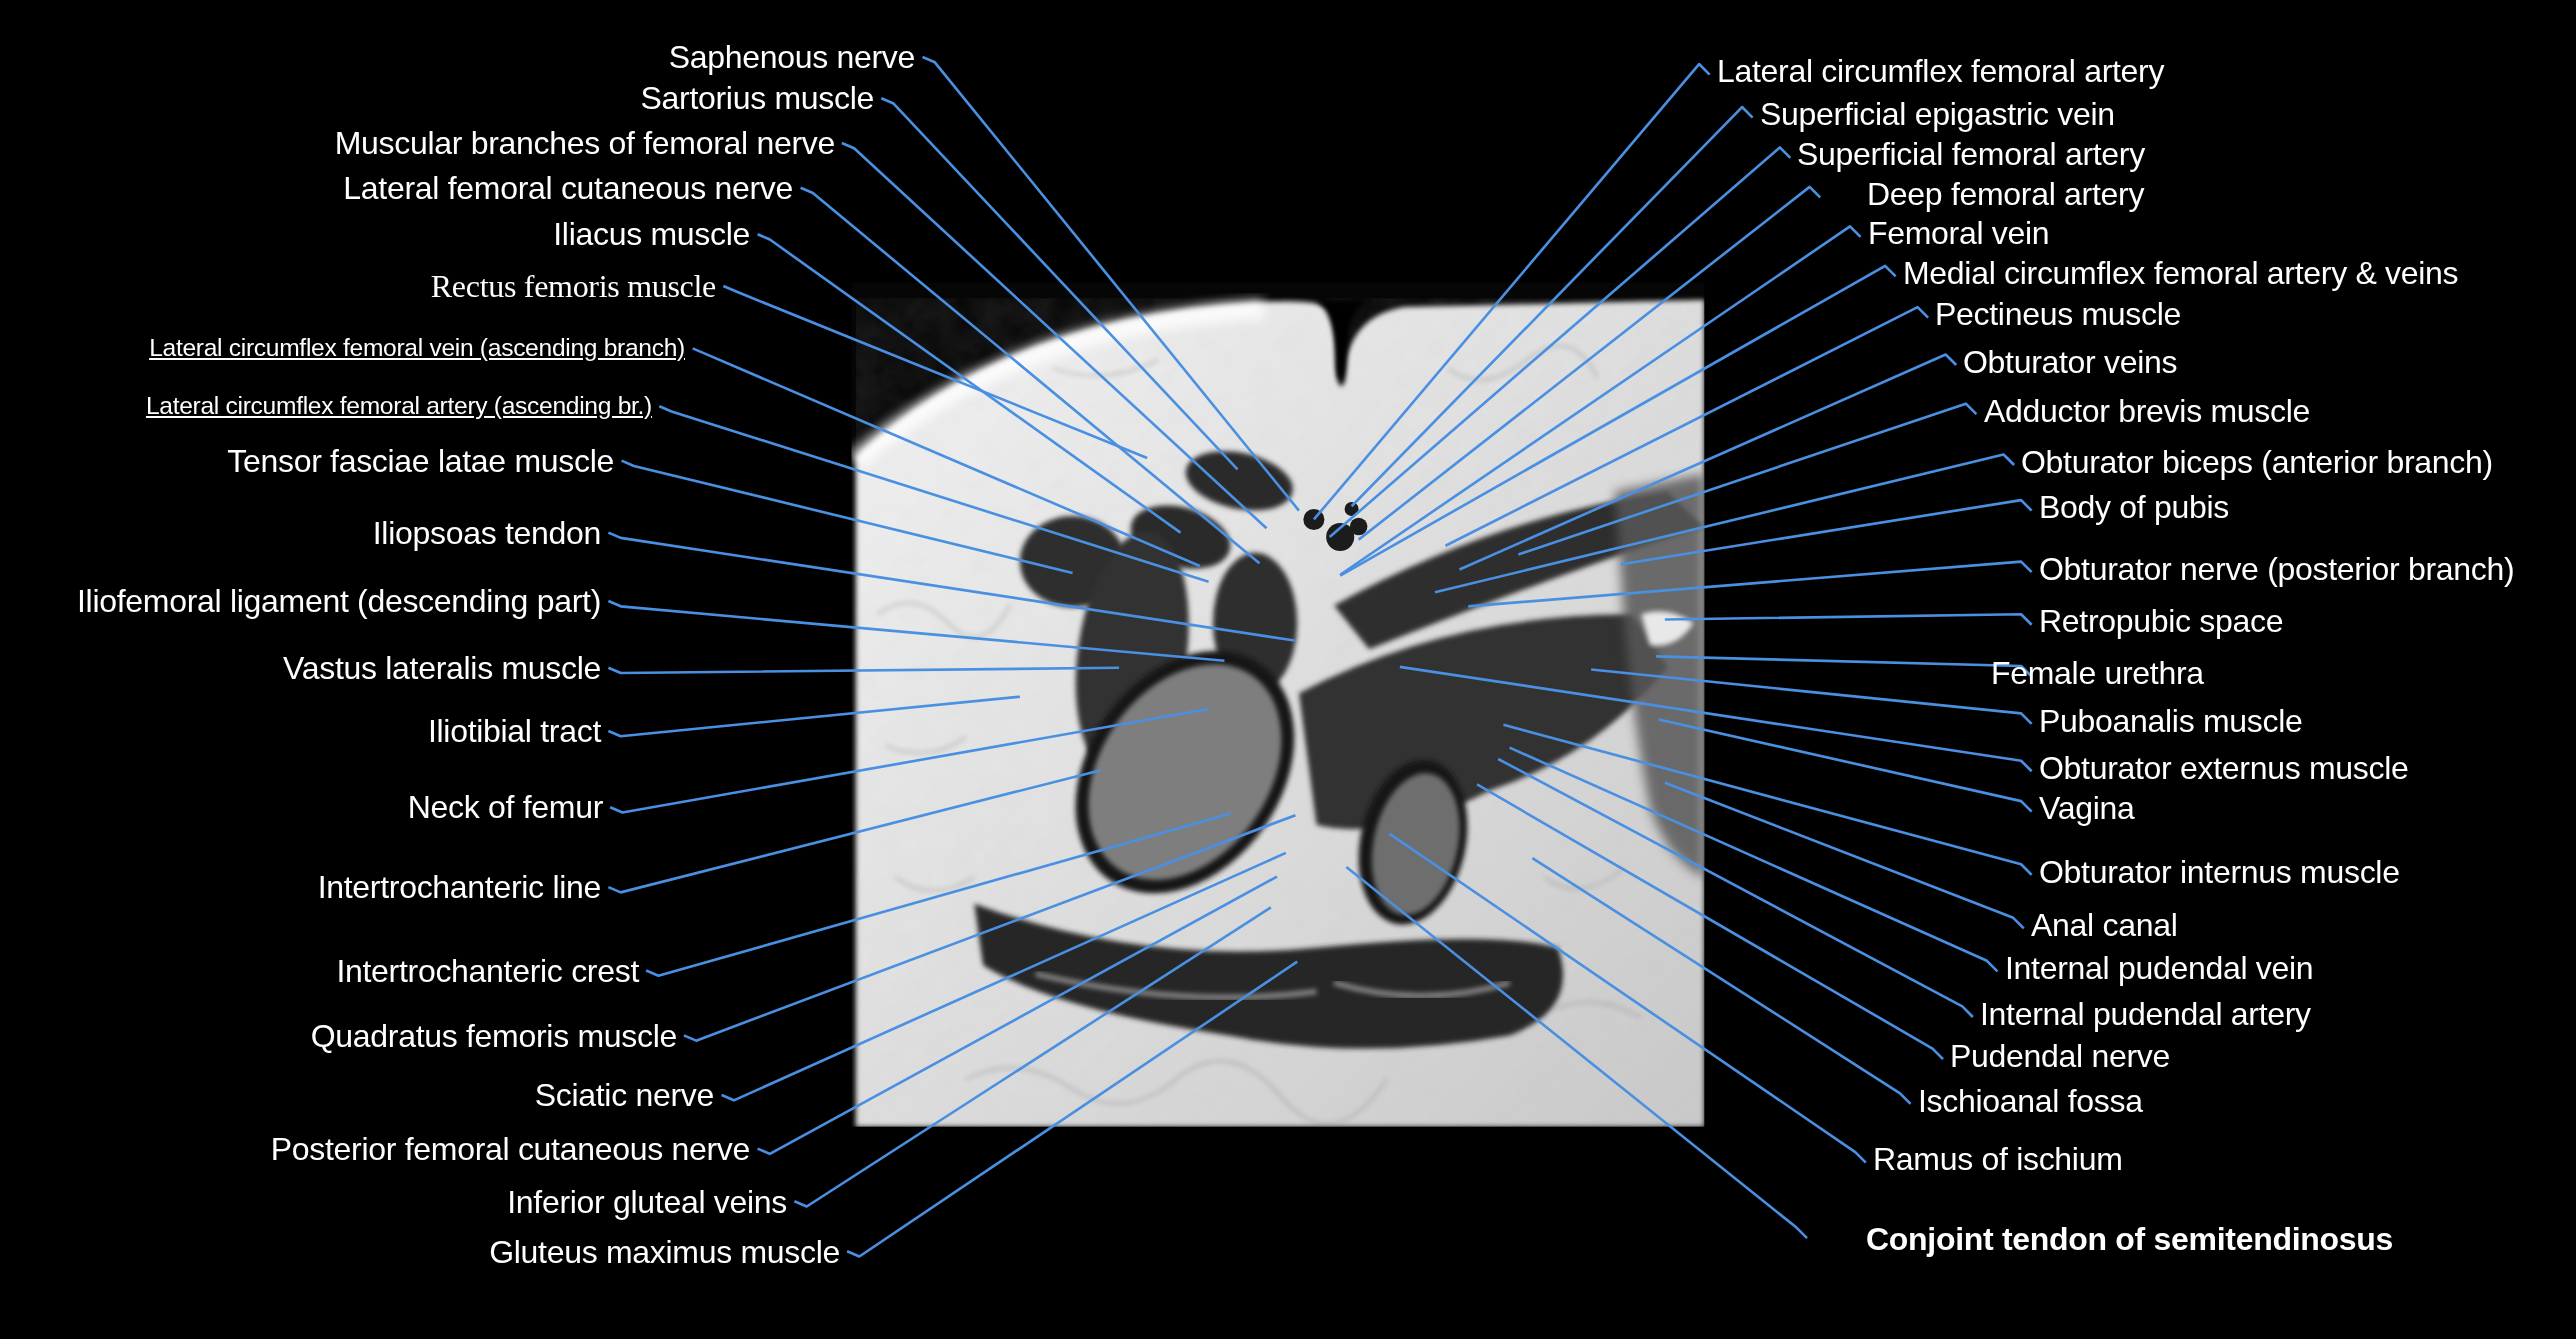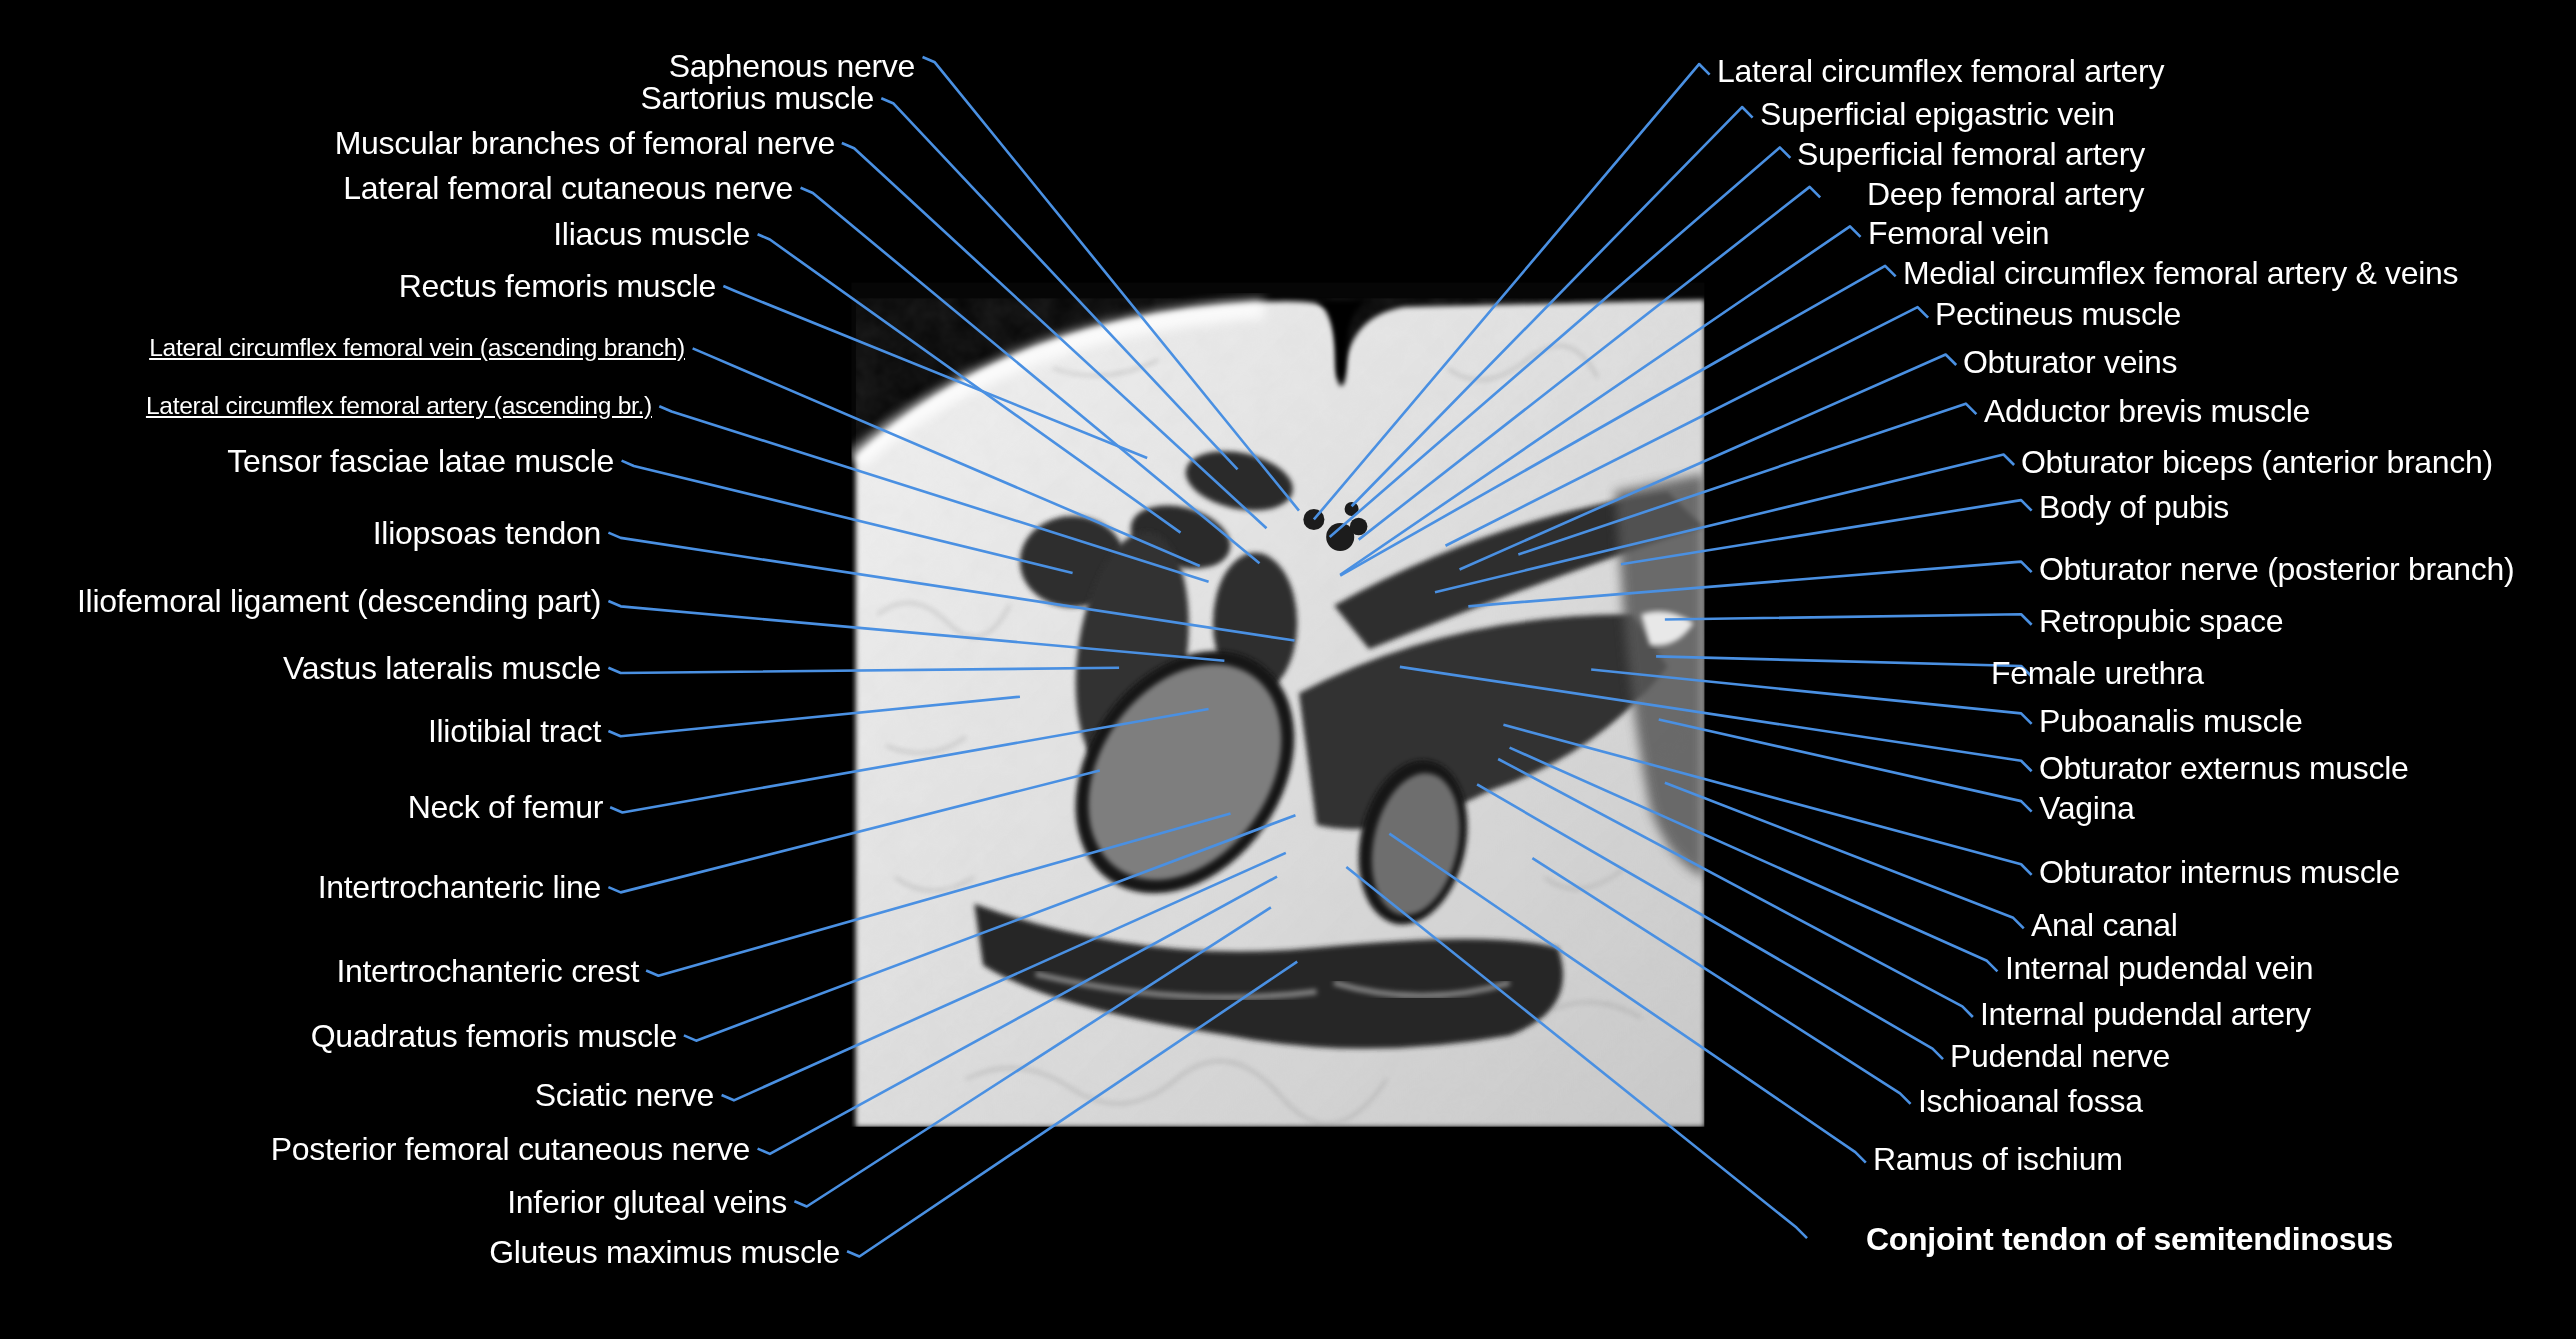--- a/index.html
+++ b/index.html
@@ -136,26 +136,26 @@
       <polyline points="2306,1058 2294,1046 1897,892" fill="none" stroke="#4a90e2" stroke-width="3" stroke-linejoin="round"></polyline>
       <polyline points="2276,1107 2264,1095 1720,852" fill="none" stroke="#4a90e2" stroke-width="3" stroke-linejoin="round"></polyline>
       <polyline points="2248,1159 2236,1147 1707,865" fill="none" stroke="#4a90e2" stroke-width="3" stroke-linejoin="round"></polyline>
       <polyline points="2214,1207 2202,1195 1683,894" fill="none" stroke="#4a90e2" stroke-width="3" stroke-linejoin="round"></polyline>
       <polyline points="2177,1258 2165,1246 1746,978" fill="none" stroke="#4a90e2" stroke-width="3" stroke-linejoin="round"></polyline>
       <polyline points="2126,1325 2114,1313 1583,950" fill="none" stroke="#4a90e2" stroke-width="3" stroke-linejoin="round"></polyline>
       <polyline points="2059,1411 2047,1399 1534,988" fill="none" stroke="#4a90e2" stroke-width="3" stroke-linejoin="round"></polyline>
     </svg>
 
   <div id="labels-left">
-      <div class="lbl left" style="left: 915px; top: 66px;">Saphenous nerve</div>
+      <div class="lbl left" style="left: 915px; top: 57px;">Saphenous nerve</div>
       <div class="lbl left" style="left: 874px; top: 98px;">Sartorius muscle</div>
       <div class="lbl left" style="left: 835px; top: 143px;">Muscular branches of femoral nerve</div>
       <div class="lbl left" style="left: 793px; top: 188px;">Lateral femoral cutaneous nerve</div>
       <div class="lbl left" style="left: 750px; top: 234px;">Iliacus muscle</div>
-      <div class="lbl left" style="left: 716px; top: 286px;">Rectus femoris muscle</div>
+      <div class="lbl left" style="left: 716px; top: 286px; font-family: Liberation Serif, serif;">Rectus femoris muscle</div>
       <div class="lbl left small" style="left: 685px; top: 348px;">Lateral circumflex femoral vein (ascending branch)</div>
       <div class="lbl left small" style="left: 652px; top: 406px;">Lateral circumflex femoral artery (ascending br.)</div>
       <div class="lbl left" style="left: 614px; top: 461px;">Tensor fasciae latae muscle</div>
       <div class="lbl left" style="left: 601px; top: 533px;">Iliopsoas tendon</div>
       <div class="lbl left" style="left: 601px; top: 601px;">Iliofemoral ligament (descending part)</div>
       <div class="lbl left" style="left: 601px; top: 668px;">Vastus lateralis muscle</div>
       <div class="lbl left" style="left: 601px; top: 731px;">Iliotibial tract</div>
       <div class="lbl left" style="left: 603px; top: 807px;">Neck of femur</div>
       <div class="lbl left" style="left: 601px; top: 887px;">Intertrochanteric line</div>
       <div class="lbl left" style="left: 639px; top: 971px;">Intertrochanteric crest</div>

